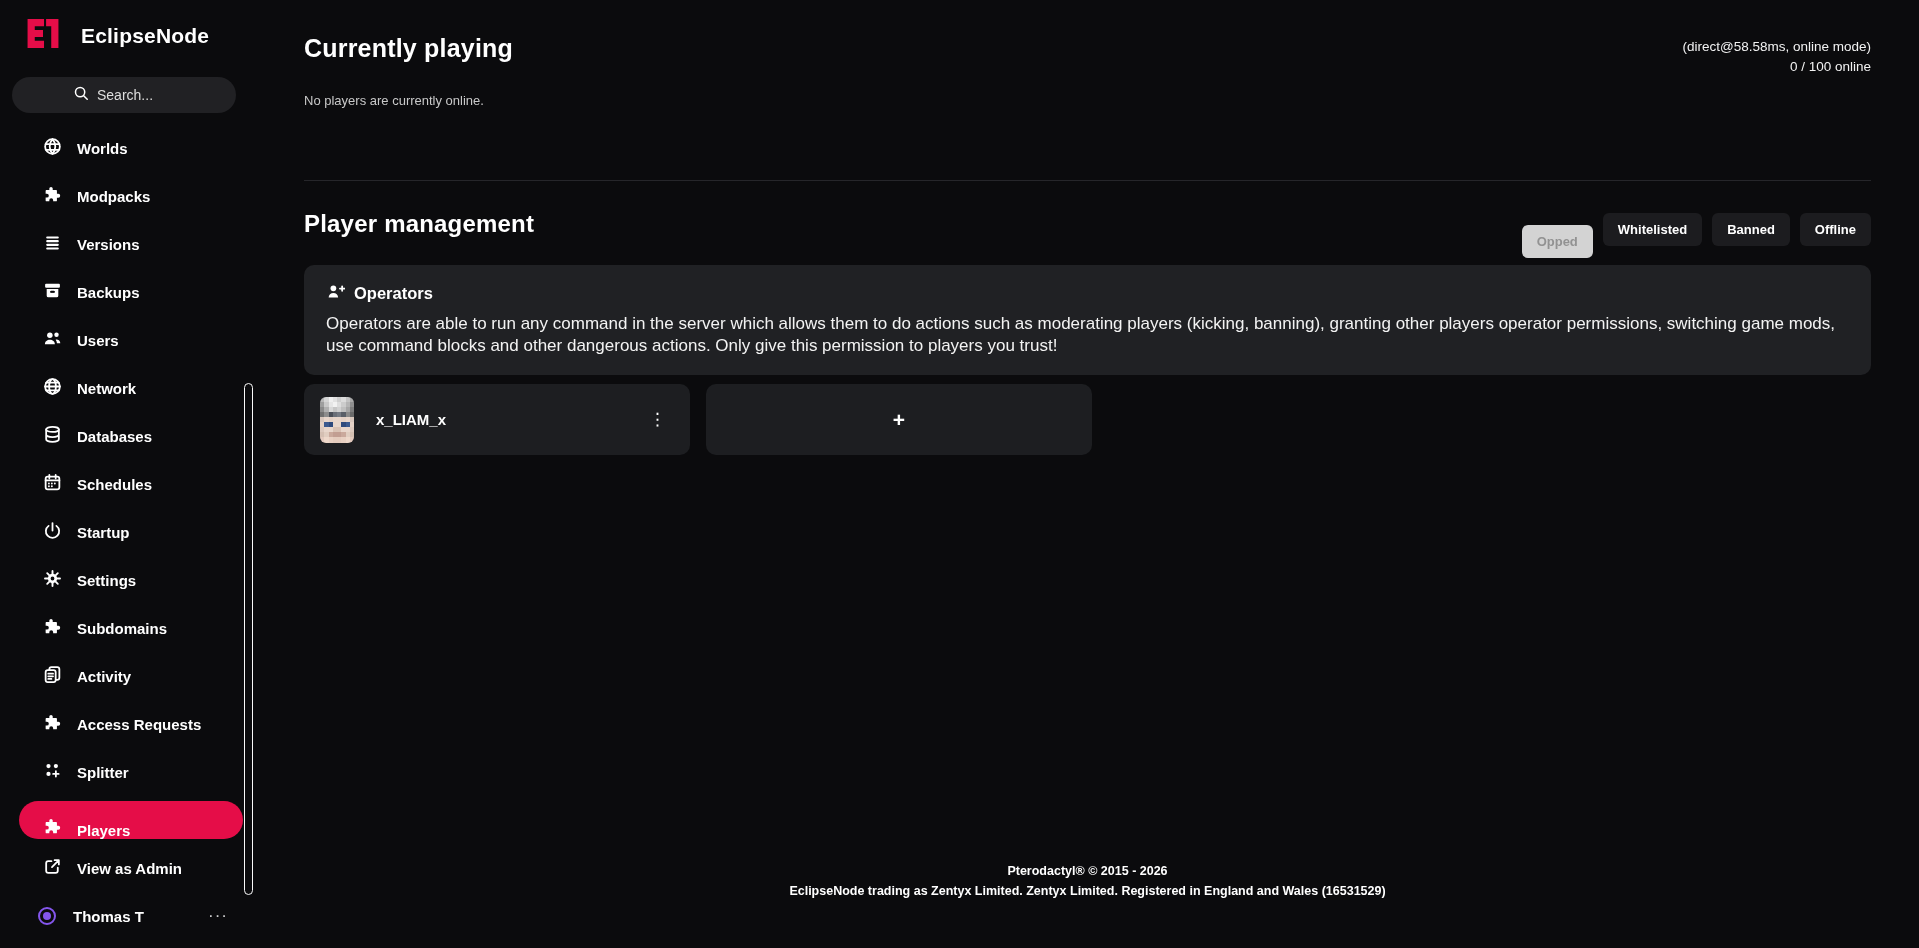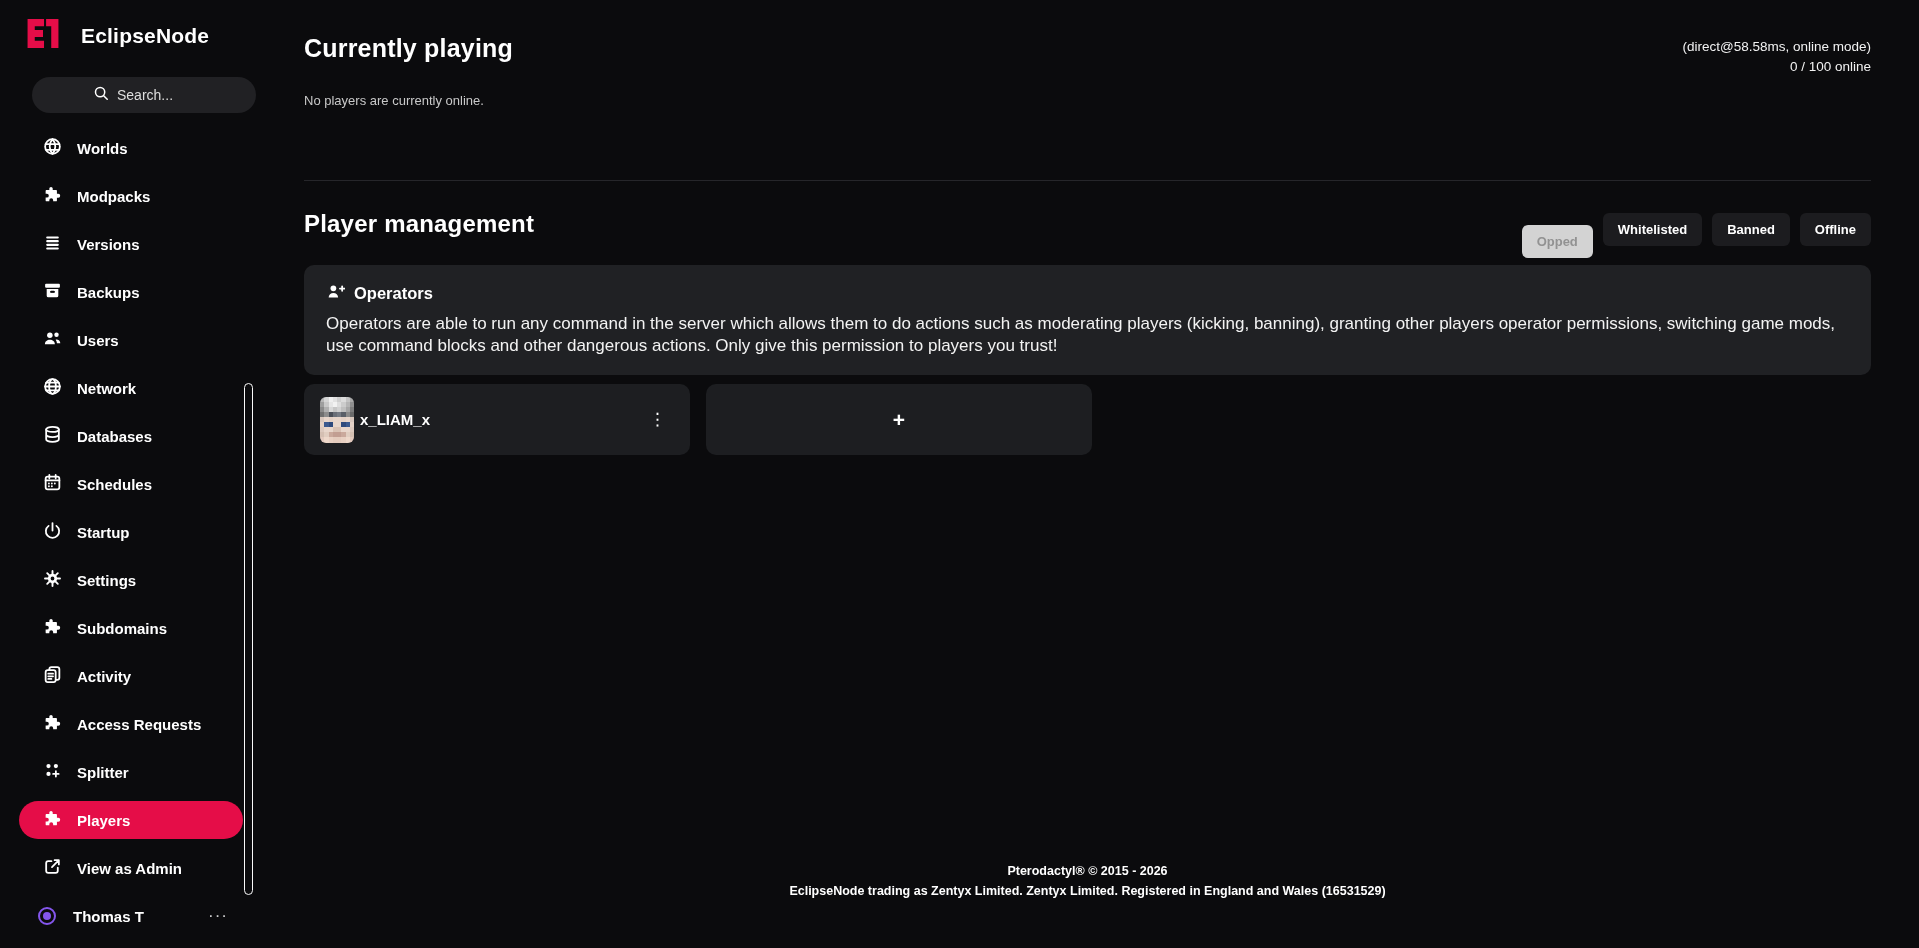--- a/index.html
+++ b/index.html
@@ -3,33 +3,33 @@
 <meta charset="utf-8">
 <style>
   * { margin:0; padding:0; box-sizing:border-box; }
   html,body { width:1919px; height:948px; overflow:hidden; background:#0b0b0d;
               font-family:"Liberation Sans", sans-serif; color:#fff; }
 
   
   .sidebar { position:absolute; left:0; top:0; width:256px; height:948px; }
   .brand { position:absolute; left:24px; top:16px; display:flex; align-items:center; gap:19px; }
   .brand-name { font-size:21px; font-weight:700; letter-spacing:.2px; }
-  .search-pill { position:absolute; left:32px; top:77px; width:224px; height:36px;
+  .search-pill { position:absolute; left:12px; top:77px; width:224px; height:36px;
     border-radius:18px; background:#212124; display:flex; align-items:center;
     justify-content:center; gap:8px; cursor:text; }
   .search-pill input { background:transparent; border:none; outline:none; color:#e3e3e3;
     font-size:14px; font-family:inherit; width:78px; }
   .search-pill input::placeholder { color:#dedede; }
 
   .nav { position:absolute; left:3px; top:124px; width:256px; }
   .nav-item { height:48px; display:flex; align-items:center; padding-left:40px; gap:15px;
     font-size:15px; font-weight:600; color:#fff; cursor:pointer; }
   .nav-item svg { flex:0 0 auto; }
   .nav-item.active { height:38px; margin:5px 16px; padding-left:24px; border-radius:19px;
-    background:#e50d48; font-weight:700; }
+    background:#e50d48; font-weight:700;align-items:flex-end; }
 
   .scroll-outline { position:absolute; left:244px; top:383px; width:9px; height:512px;
     border:1.5px solid #fafafa; border-radius:6px; }
 
   .user-row { position:absolute; left:0; bottom:12px; width:256px; height:40px;
     display:flex; align-items:center; padding-left:38px; gap:17px; cursor:pointer; }
   .user-dot { width:18px; height:18px; border-radius:50%; border:2.5px solid #8456ec;
     display:flex; align-items:center; justify-content:center; }
   .user-dot i { width:8px; height:8px; border-radius:50%; background:#8456ec; }
   .user-name { font-size:15px; font-weight:700; }
@@ -52,21 +52,21 @@
   .op-card { position:absolute; left:48px; right:48px; top:265px; height:110px;
     background:#202124; border-radius:10px; padding:17px 22px; }
   .op-title { display:flex; align-items:center; gap:9px; font-size:16.5px; font-weight:700; }
   .op-desc { margin-top:8px; font-size:17px; line-height:22px; color:#f3f3f3; max-width:1520px; }
 
   .cards-row { position:absolute; left:48px; top:384px; display:flex; gap:16px; }
   .p-card { width:386px; height:71px; background:#1d1e21; border-radius:10px;
     display:flex; align-items:center; padding:0 16px; }
   .avatar { width:34px; height:46px; border-radius:6px; overflow:hidden;
     display:grid; grid-template-columns:repeat(8,1fr); grid-auto-rows:1fr; }
-  .p-name { margin-left:6px; font-size:15px; font-weight:700; }
+  .p-name { margin-left:22px; font-size:15px; font-weight:700; }
   .kebab { margin-left:auto; background:none; border:none; color:#fff; font-size:17px;
     cursor:pointer; line-height:1; padding:6px 8px; font-family:inherit; }
   .add-card { width:386px; height:71px; background:#1d1e21; border-radius:10px; border:none;
     color:#fff; display:flex; align-items:center; justify-content:center; font-size:21px;
     font-weight:600; cursor:pointer; font-family:inherit; }
 
   .footer { position:absolute; left:48px; right:48px; top:861px; text-align:center;
     font-size:12.5px; font-weight:600; line-height:20px; color:#fff; }
 
   .ic { stroke:#fff; stroke-width:1.7; fill:none; stroke-linecap:round; stroke-linejoin:round; }

